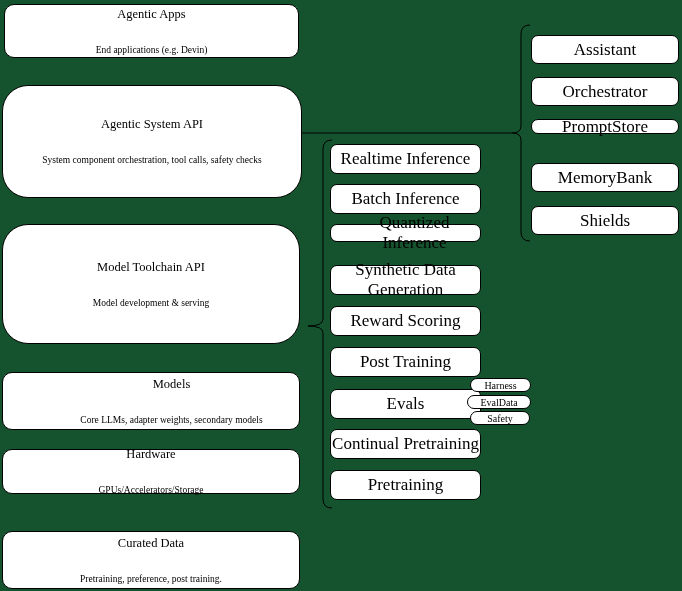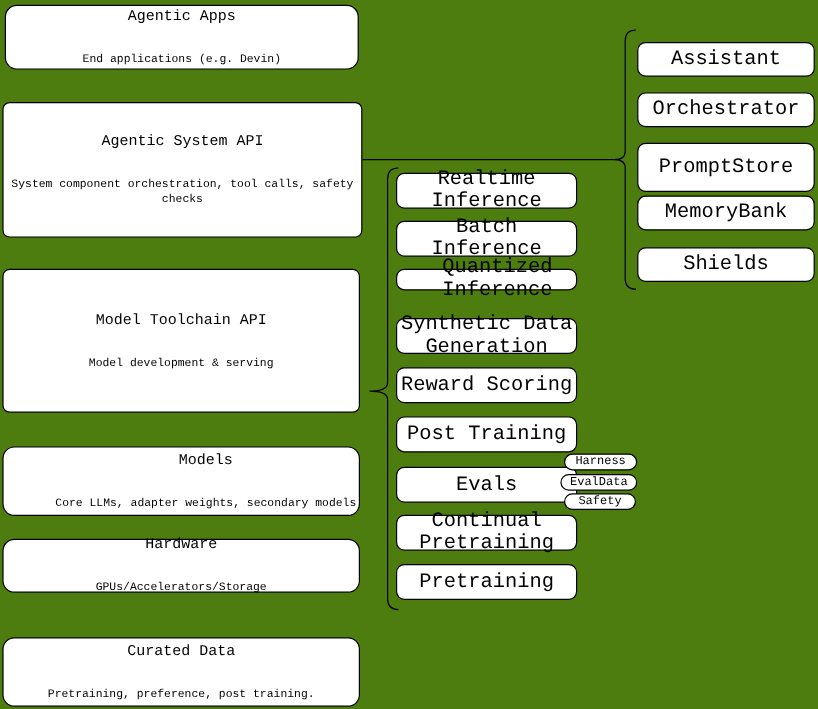--- a/index.html
+++ b/index.html
@@ -1,21 +1,21 @@
 <!DOCTYPE html>
 <html><head>
 <meta charset="utf-8">
 <style>
   html, body { margin: 0; padding: 0; background: #ffffff; }
   .canvas {
     position: relative;
     width: 682px;
     height: 591px;
-    background: #4d7c0f;
-    font-family: Liberation Mono, monospace;
+    background: #14532d;
+    font-family: Liberation Serif, serif;
     color: #000000;
     overflow: hidden;
   }
   .wires {
     position: absolute;
     left: 0; top: 0;
     width: 682px; height: 591px;
     pointer-events: none;
   }
   .node {
@@ -25,21 +25,21 @@
     border: 1px solid #000000;
     display: flex;
     flex-direction: column;
     align-items: center;
     justify-content: center;
     text-align: center;
   }
   .layer-box .title { font-size: 12.5px; line-height: 15px; }
   .layer-box .subtitle { font-size: 9.5px; line-height: 12px; margin-top: 22px; }
   .r10 { border-radius: 10px; }
-  .r26 { border-radius: 6px; }
+  .r26 { border-radius: 26px; }
   .cap-box, .comp-box {
     border-radius: 7px;
     font-size: 17px;
   }
   .pill {
     border-radius: 8px;
     font-size: 10px;
   }
 </style>
 </head>
@@ -120,21 +120,21 @@
   <div class="node pill" style="left:470px; top:411px; width:60px; height:14px;">
     <span>Safety</span>
   </div>
 
   <div class="node comp-box" style="left:531px; top:35px; width:148px; height:29px;">
     <span>Assistant</span>
   </div>
   <div class="node comp-box" style="left:531px; top:77px; width:148px; height:29px;">
     <span>Orchestrator</span>
   </div>
-  <div class="node comp-box" style="left:531px; top:119px; width:148px; height:41px;">
+  <div class="node comp-box" style="left:531px; top:119px; width:148px; height:15px;">
     <span>PromptStore</span>
   </div>
   <div class="node comp-box" style="left:531px; top:163px; width:148px; height:29px;">
     <span>MemoryBank</span>
   </div>
   <div class="node comp-box" style="left:531px; top:206px; width:148px; height:29px;">
     <span>Shields</span>
   </div>
 
 </div>

